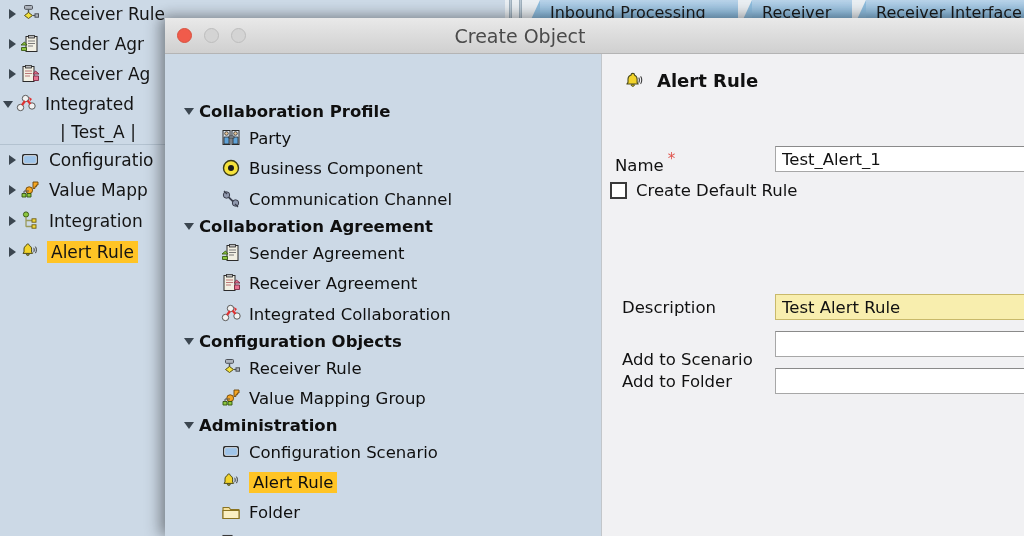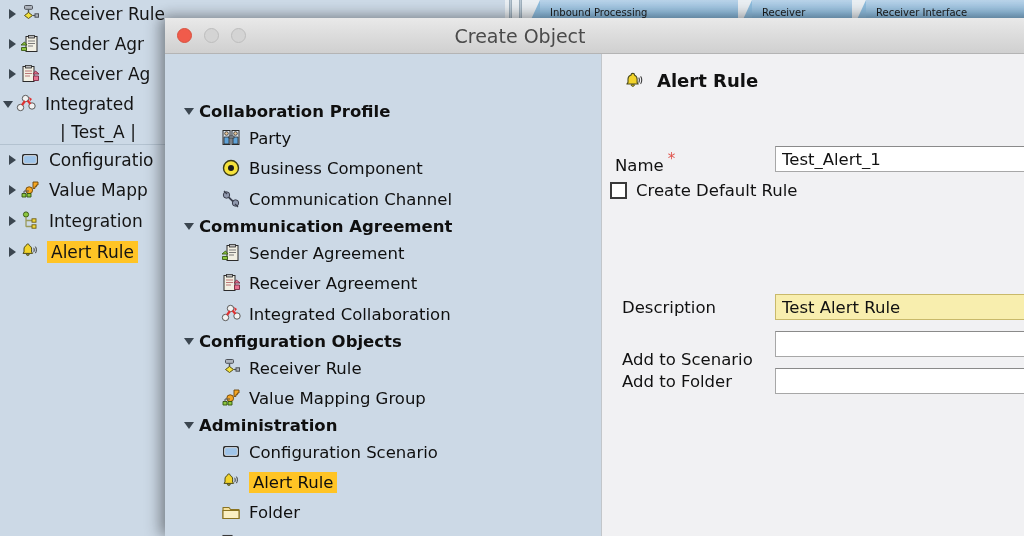--- a/index.html
+++ b/index.html
@@ -18,21 +18,21 @@
   }
   .bg-tabs-strip {
     position: absolute; left: 505px; top: 0; width: 519px; height: 26px;
     background: #e9eef2;
     overflow: hidden;
   }
   .bg-tab {
     position: absolute; top: 0; height: 26px;
     background: linear-gradient(180deg, #b8d2e8 0%, #8ebcdd 55%, #79acd4 100%);
     color: #1b1b1b;
-    font-size: 10px;
+    font-size: 16px;
     line-height: 26px;
     padding-left: 10px; padding-right: 10px;
     white-space: nowrap;
   }
   .bg-tab::before {
     content: "";
     position: absolute; left: -12px; top: 0;
     width: 0; height: 0;
     border-bottom: 26px solid #8ebcdd;
     border-left: 12px solid transparent;
@@ -354,21 +354,21 @@
                   <path d="M7.8 8.3l4.4 4.4" stroke="#3a3f4d" stroke-width="1.8"></path>
                   <path d="M3 2l3 3M17 18l-3-3" stroke="#3a3f4d" stroke-width="1.3"></path>
                 </svg>
               </span>
               <span class="d-label">Communication Channel</span>
             </div>
             <div class="d-row grp" style="top: 159px; left: 14px;">
               <span class="tw">
                 <i class="tw-down"></i>
               </span>
-              <span class="d-label">Communication Agreement</span>
+              <span class="d-label">Collaboration Agreement</span>
             </div>
             <div class="d-row" style="top: 186px; left: 56px;">
               <span class="ico">
                 <svg width="22" height="20" viewBox="0 0 22 20">
                   <rect x="6" y="2.5" width="11" height="15" fill="#f2f0e4" stroke="#2b2b2b" stroke-width="1"></rect>
                   <rect x="8.5" y="1.5" width="6" height="2.5" fill="#bcbcbc" stroke="#2b2b2b" stroke-width=".8"></rect>
                   <path d="M8 7h7M8 9.5h7M8 12h5" stroke="#7a7a7a" stroke-width="1"></path>
                   <path d="M1 11h6l-2.5-3z" fill="#8cc63f" stroke="#3a5a14" stroke-width=".9"></path>
                   <path d="M1.5 13.5h5v3h-5z" fill="#8cc63f" stroke="#3a5a14" stroke-width=".9"></path>
                 </svg>

